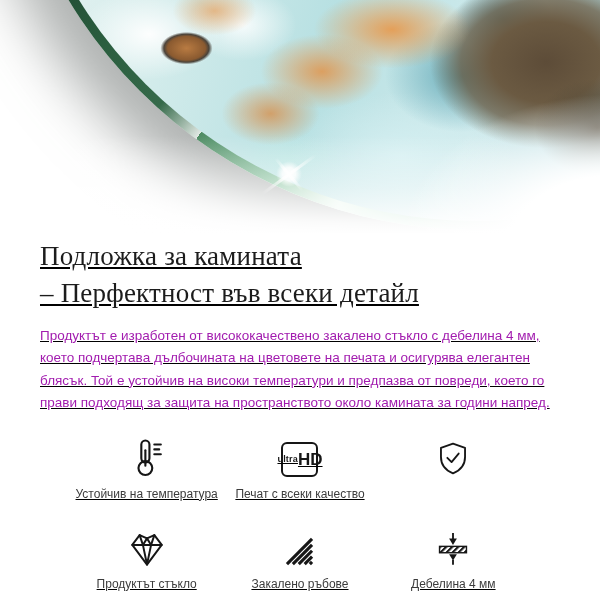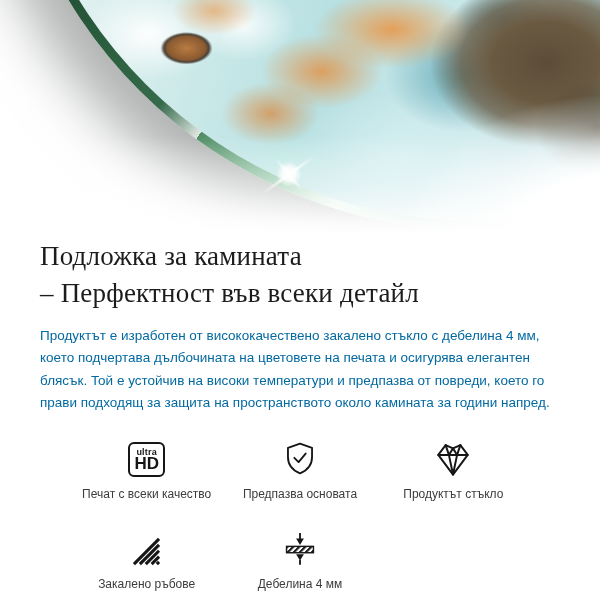--- a/index.html
+++ b/index.html
@@ -50,42 +50,42 @@
     position:absolute;border-radius:2px;
     background:linear-gradient(90deg, rgba(255,255,255,0) 0%, rgba(255,255,255,0.98) 50%, rgba(255,255,255,0) 100%);
   }
   .sparkle .ray1{left:0;top:25px;width:66px;height:3px;transform:rotate(-36deg);}
   .sparkle .ray2{left:12px;top:25px;width:42px;height:3px;transform:rotate(50deg);}
   .sparkle .core{
     position:absolute;left:20px;top:13px;width:26px;height:26px;border-radius:50%;
     background:radial-gradient(circle, #ffffff 0%, rgba(255,255,255,0.85) 35%, rgba(255,255,255,0) 70%);
   }
   
-  .content{padding:0 40px;}
+  .content{padding:0 40px;text-decoration:underline;}
   h1{
     margin:4px 0 0 0;
     font-family:"Liberation Serif", serif;font-weight:400;
     font-size:27px;line-height:37px;color:#1c1c1c;letter-spacing:0.2px;
   }
   .lead{
     margin:13px 0 0 0;width:528px;
-    font-size:13.5px;line-height:22.4px;color:#0369a1;
+    font-size:13.5px;line-height:22.4px;color:#a21caf;
   }
   
   .features{
     margin:18px 30px 0 30px;
     display:grid;grid-template-columns:repeat(3,1fr);row-gap:22px;
   }
   .feature{display:flex;flex-direction:column;align-items:center;}
   .icon-box{height:44px;display:flex;align-items:flex-end;justify-content:center;}
   .feature-label{margin-top:10px;font-size:12px;color:#3c3c3c;}
   svg.icon{display:block;}
   .uhd{
     width:33px;height:31px;border:2.5px solid #161616;border-radius:6px;
-    display:flex;flex-direction:column;align-items:center;justify-content:center;
+    display:flex;flex-direction:row;align-items:center;justify-content:center;
     color:#161616;
   }
   .uhd .t{font-size:9px;font-weight:700;line-height:9px;letter-spacing:0.2px;}
   .uhd .b{font-size:17px;font-weight:700;line-height:13px;}
 </style>
 </head>
 <body>
 
 <div class="hero">
   <div class="disc">
@@ -101,39 +101,51 @@
 
 <div class="content">
   <h1>
     <span>Подложка за камината</span><br>
     <span>– Перфектност във всеки детайл</span>
   </h1>
   <p class="lead">Продуктът е изработен от висококачествено закалено стъкло с дебелина 4 мм, което подчертава дълбочината на цветовете на печата и осигурява елегантен блясък. Той е устойчив на високи температури и предпазва от повреди, което го прави подходящ за защита на пространството около камината за години напред.</p>
 
   <div class="features">
 
+    <div class="feature">
+      <div class="icon-box">
+        <svg class="icon" width="40" height="39" viewBox="0 0 48 48" fill="none" stroke="#161616" stroke-width="2.6" stroke-linecap="round" stroke-linejoin="round">
+          <rect x="17" y="3" width="10" height="27" rx="5"></rect>
+          <circle cx="22" cy="37" r="8.5"></circle>
+          <line x1="22" y1="15" x2="22" y2="34"></line>
+          <line x1="33" y1="8" x2="41" y2="8"></line>
+          <line x1="33" y1="14" x2="39" y2="14"></line>
+          <line x1="33" y1="20" x2="41" y2="20"></line>
+        </svg>
+      </div>
+      <div class="feature-label">Устойчив на температура</div>
+    </div>
 
     <div class="feature">
       <div class="icon-box">
         <div class="uhd">
           <span class="t">ultra</span>
           <span class="b">HD</span>
         </div>
       </div>
       <div class="feature-label">Печат с всеки качество</div>
     </div>
 
     <div class="feature">
       <div class="icon-box">
         <svg class="icon" width="34" height="37" viewBox="0 0 48 48" fill="none" stroke="#161616" stroke-width="2.6" stroke-linecap="round" stroke-linejoin="round">
           <path d="M24 3 L41 9 V22 C41 33 34 41 24 45 C14 41 7 33 7 22 V9 Z"></path>
           <path d="M16 23 L22 29 L32 17"></path>
         </svg>
       </div>
-      <div class="feature-label">Предпазва основата</div>
     </div>
 
     <div class="feature">
       <div class="icon-box">
         <svg class="icon" width="40" height="36" viewBox="0 0 48 44" fill="none" stroke="#161616" stroke-width="2.4" stroke-linecap="round" stroke-linejoin="round">
           <path d="M6 17 L15 5 L24 9 L33 5 L42 17 L24 41 Z"></path>
           <line x1="6" y1="17" x2="42" y2="17"></line>
           <line x1="15" y1="5" x2="19" y2="17"></line>
           <line x1="33" y1="5" x2="29" y2="17"></line>
           <line x1="24" y1="9" x2="19" y2="17"></line>

